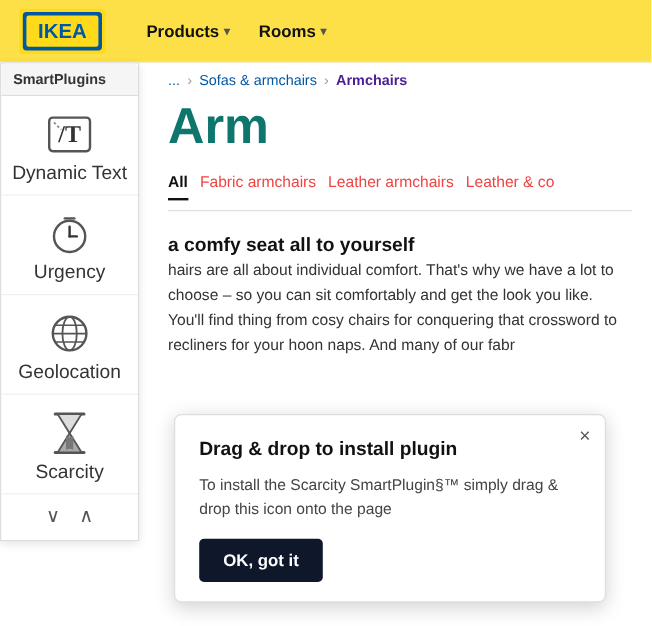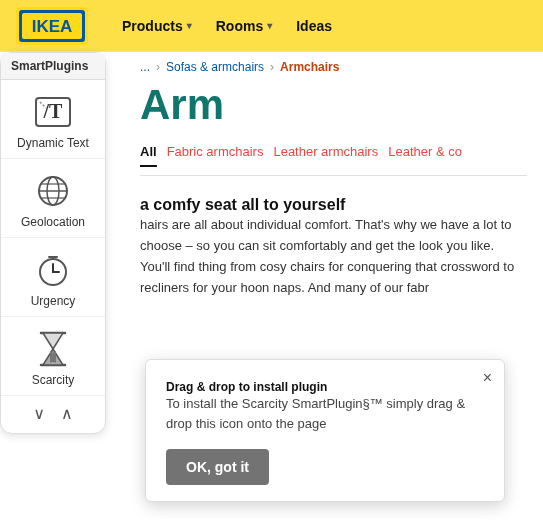--- a/index.html
+++ b/index.html
@@ -54,21 +54,21 @@
     .breadcrumb {
       display: flex;
       align-items: center;
       padding: 8px 16px 8px 140px;
       font-size: 12px;
       color: #555;
       gap: 6px;
     }
     .breadcrumb-sep { color: #999; }
     .breadcrumb-link { color: #0058a3; cursor: pointer; }
-    .breadcrumb-current { font-weight: 600; color: #c2410c; }
+    .breadcrumb-current { font-weight: 600; color: #4c1d95; }
 
     
     .main-content {
       padding: 0 16px 0 140px;
       position: relative;
     }
 
     
     .page-title {
       font-size: 42px;
@@ -109,24 +109,24 @@
       font-size: 13px;
       color: #333;
       line-height: 1.6;
     }
 
     
     .smart-plugins-panel {
       position: absolute;
       top: 52px;
       left: 0;
-      width: 106px;
+      width: 116px;
       background: #fff;
       border: 1px solid #ddd;
-      border-radius: 12px;
+      border-radius: 0;
       box-shadow: 0 2px 8px rgba(0,0,0,0.12);
       z-index: 10;
       padding: 0 0 8px 0;
     }
     .sp-header {
       background: #f5f5f5;
       padding: 6px 10px;
       font-size: 12px;
       font-weight: 700;
       color: #333;
@@ -143,21 +143,21 @@
     }
     .sp-icon {
       width: 48px;
       height: 40px;
       display: flex;
       align-items: center;
       justify-content: center;
       margin-bottom: 4px;
     }
     .sp-label {
-      font-size: 12px;
+      font-size: 16px;
       color: #333;
       font-weight: 500;
       text-align: center;
     }
     .sp-arrows {
       display: flex;
       justify-content: center;
       gap: 16px;
       padding: 8px 0 2px;
     }
@@ -183,32 +183,33 @@
     .dnd-close {
       position: absolute;
       top: 10px;
       right: 12px;
       font-size: 16px;
       color: #555;
       cursor: pointer;
       line-height: 1;
     }
     .dnd-title {
-      font-size: 12px;
+      font-size: 16px;
       font-weight: 700;
       color: #111;
+      margin-bottom: 10px;
     }
     .dnd-desc {
       font-size: 13px;
       color: #444;
       line-height: 1.5;
       margin-bottom: 16px;
     }
     .dnd-ok-btn {
-      background: #737373;
+      background: #0f172a;
       color: #fff;
       border: none;
       padding: 10px 20px;
       font-size: 14px;
       font-weight: 600;
       border-radius: 4px;
       cursor: pointer;
     }
 
     
@@ -228,23 +229,20 @@
     </svg>
   </div>
   <div class="nav-items">
     <div class="nav-item">
       <span>Products</span>
       <span class="nav-chevron">▾</span>
     </div>
     <div class="nav-item">
       <span>Rooms</span>
       <span class="nav-chevron">▾</span>
-    </div>
-    <div class="nav-item">
-      <span>Ideas</span>
     </div>
   </div>
 </nav>
 
 <div class="breadcrumb">
   <span class="breadcrumb-link">...</span>
   <span class="breadcrumb-sep">›</span>
   <span class="breadcrumb-link">Sofas &amp; armchairs</span>
   <span class="breadcrumb-sep">›</span>
   <span class="breadcrumb-current">Armchairs</span>
@@ -271,49 +269,49 @@
 
   <div class="sp-item">
     <div class="sp-icon">
       <svg width="42" height="36" viewBox="0 0 42 36" xmlns="http://www.w3.org/2000/svg">
         <rect x="4" y="4" width="34" height="28" rx="3" fill="none" stroke="#555" stroke-width="2"></rect>
         <text x="21" y="24" text-anchor="middle" font-family="serif" font-size="20" font-weight="700" fill="#333">/T</text>
         <line x1="8" y1="8" x2="14" y2="14" stroke="#888" stroke-width="1.5" stroke-dasharray="2,2"></line>
       </svg>
     </div>
     <span class="sp-label">Dynamic Text</span>
+  </div>
+
+  <div class="sp-item">
+    <div class="sp-icon">
+      <svg width="36" height="36" viewBox="0 0 36 36" xmlns="http://www.w3.org/2000/svg">
+        <circle cx="18" cy="20" r="13" fill="none" stroke="#555" stroke-width="2"></circle>
+        <line x1="18" y1="20" x2="18" y2="12" stroke="#333" stroke-width="2" stroke-linecap="round"></line>
+        <line x1="18" y1="20" x2="24" y2="20" stroke="#333" stroke-width="2" stroke-linecap="round"></line>
+        <line x1="14" y1="5" x2="22" y2="5" stroke="#555" stroke-width="2" stroke-linecap="round"></line>
+      </svg>
+    </div>
+    <span class="sp-label">Urgency</span>
   </div>
 
   <div class="sp-item">
     <div class="sp-icon">
       <svg width="38" height="36" viewBox="0 0 38 36" xmlns="http://www.w3.org/2000/svg">
         <circle cx="19" cy="18" r="14" fill="none" stroke="#555" stroke-width="2"></circle>
         <ellipse cx="19" cy="18" rx="6" ry="14" fill="none" stroke="#555" stroke-width="1.5"></ellipse>
         <line x1="5" y1="18" x2="33" y2="18" stroke="#555" stroke-width="1.5"></line>
         <line x1="7" y1="11" x2="31" y2="11" stroke="#555" stroke-width="1.2"></line>
         <line x1="7" y1="25" x2="31" y2="25" stroke="#555" stroke-width="1.2"></line>
       </svg>
     </div>
     <span class="sp-label">Geolocation</span>
   </div>
 
   <div class="sp-item">
     <div class="sp-icon">
-      <svg width="36" height="36" viewBox="0 0 36 36" xmlns="http://www.w3.org/2000/svg">
-        <circle cx="18" cy="20" r="13" fill="none" stroke="#555" stroke-width="2"></circle>
-        <line x1="18" y1="20" x2="18" y2="12" stroke="#333" stroke-width="2" stroke-linecap="round"></line>
-        <line x1="18" y1="20" x2="24" y2="20" stroke="#333" stroke-width="2" stroke-linecap="round"></line>
-        <line x1="14" y1="5" x2="22" y2="5" stroke="#555" stroke-width="2" stroke-linecap="round"></line>
-      </svg>
-    </div>
-    <span class="sp-label">Urgency</span>
-  </div>
-
-  <div class="sp-item">
-    <div class="sp-icon">
       <svg width="32" height="40" viewBox="0 0 32 40" xmlns="http://www.w3.org/2000/svg">
         <line x1="4" y1="4" x2="28" y2="4" stroke="#555" stroke-width="2.5" stroke-linecap="round"></line>
         <line x1="4" y1="36" x2="28" y2="36" stroke="#555" stroke-width="2.5" stroke-linecap="round"></line>
         <path d="M6 4 L16 20 L26 4 Z" fill="#ddd" stroke="#555" stroke-width="1.5"></path>
         <path d="M6 36 L16 20 L26 36 Z" fill="#aaa" stroke="#555" stroke-width="1.5"></path>
         <path d="M13 22 Q16 25 19 22 L19 34 Q16 32 13 34 Z" fill="#777"></path>
       </svg>
     </div>
     <span class="sp-label">Scarcity</span>
   </div>

